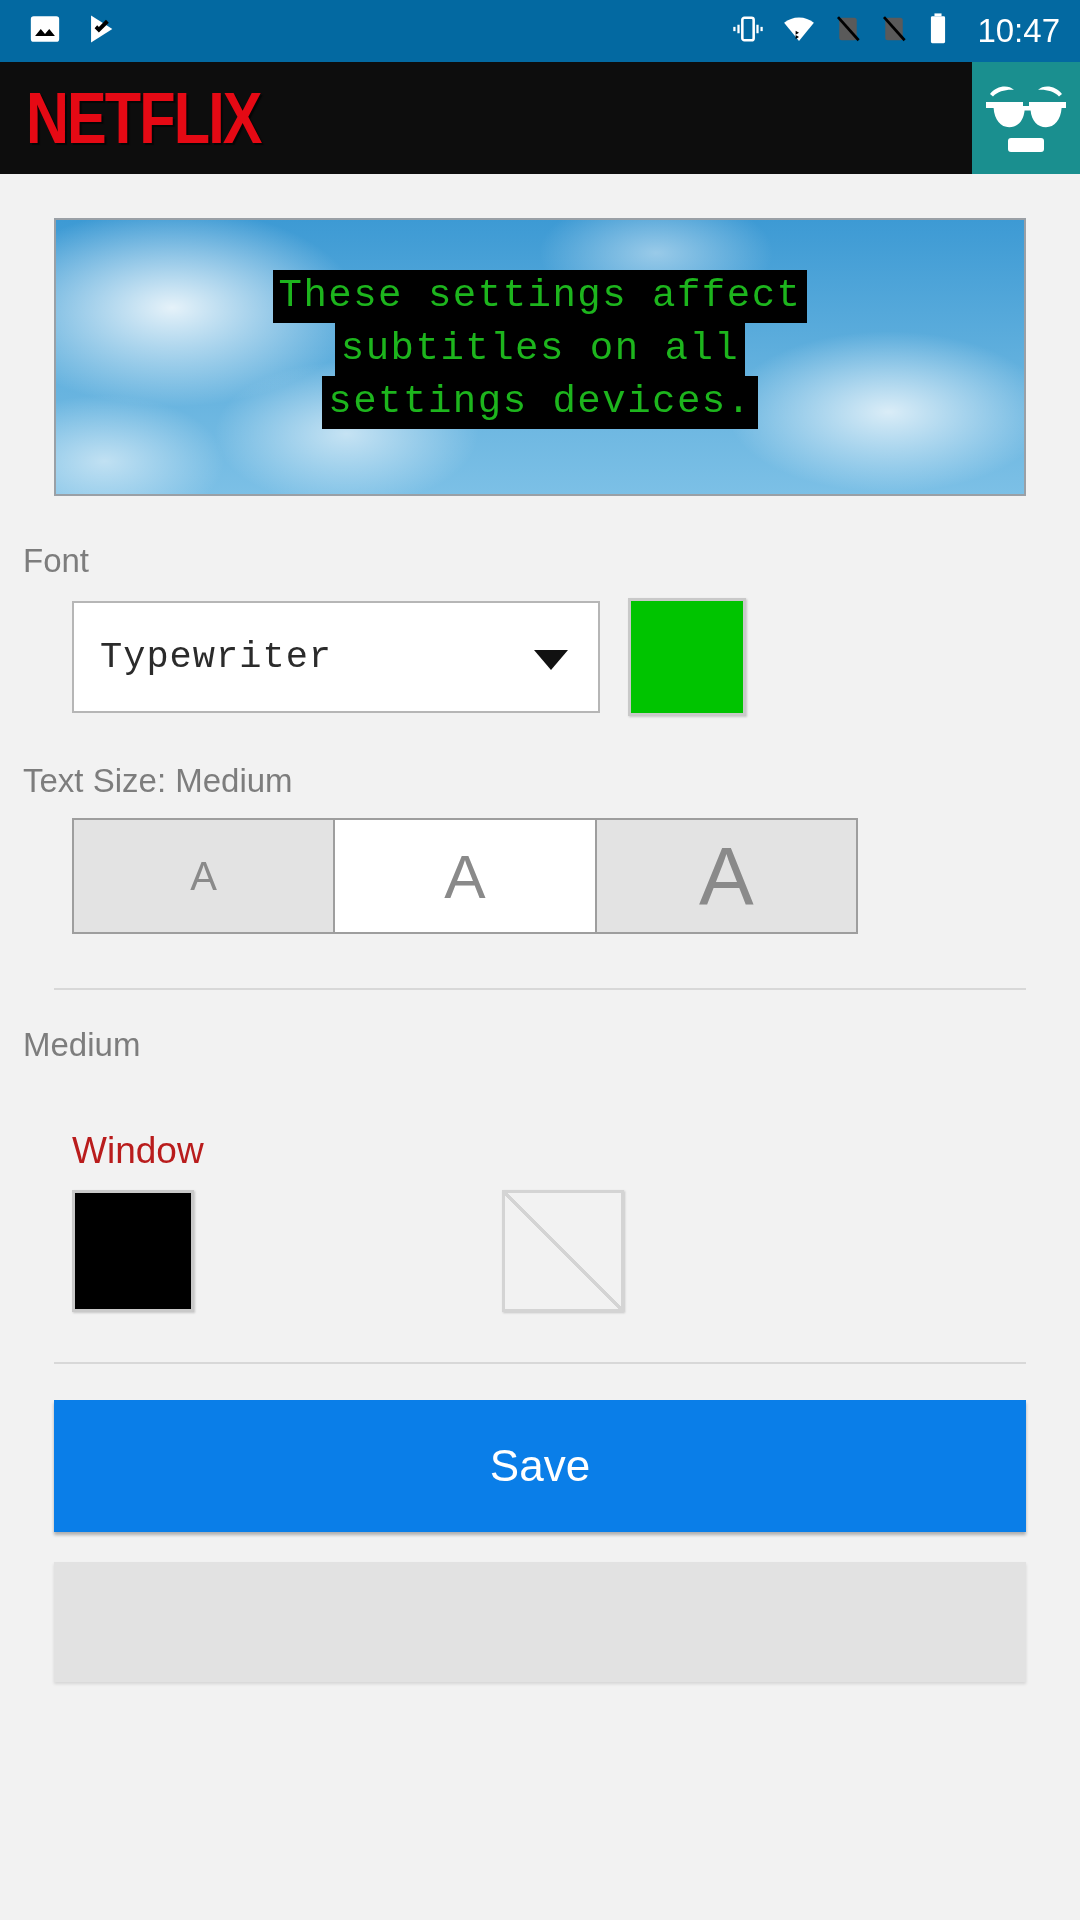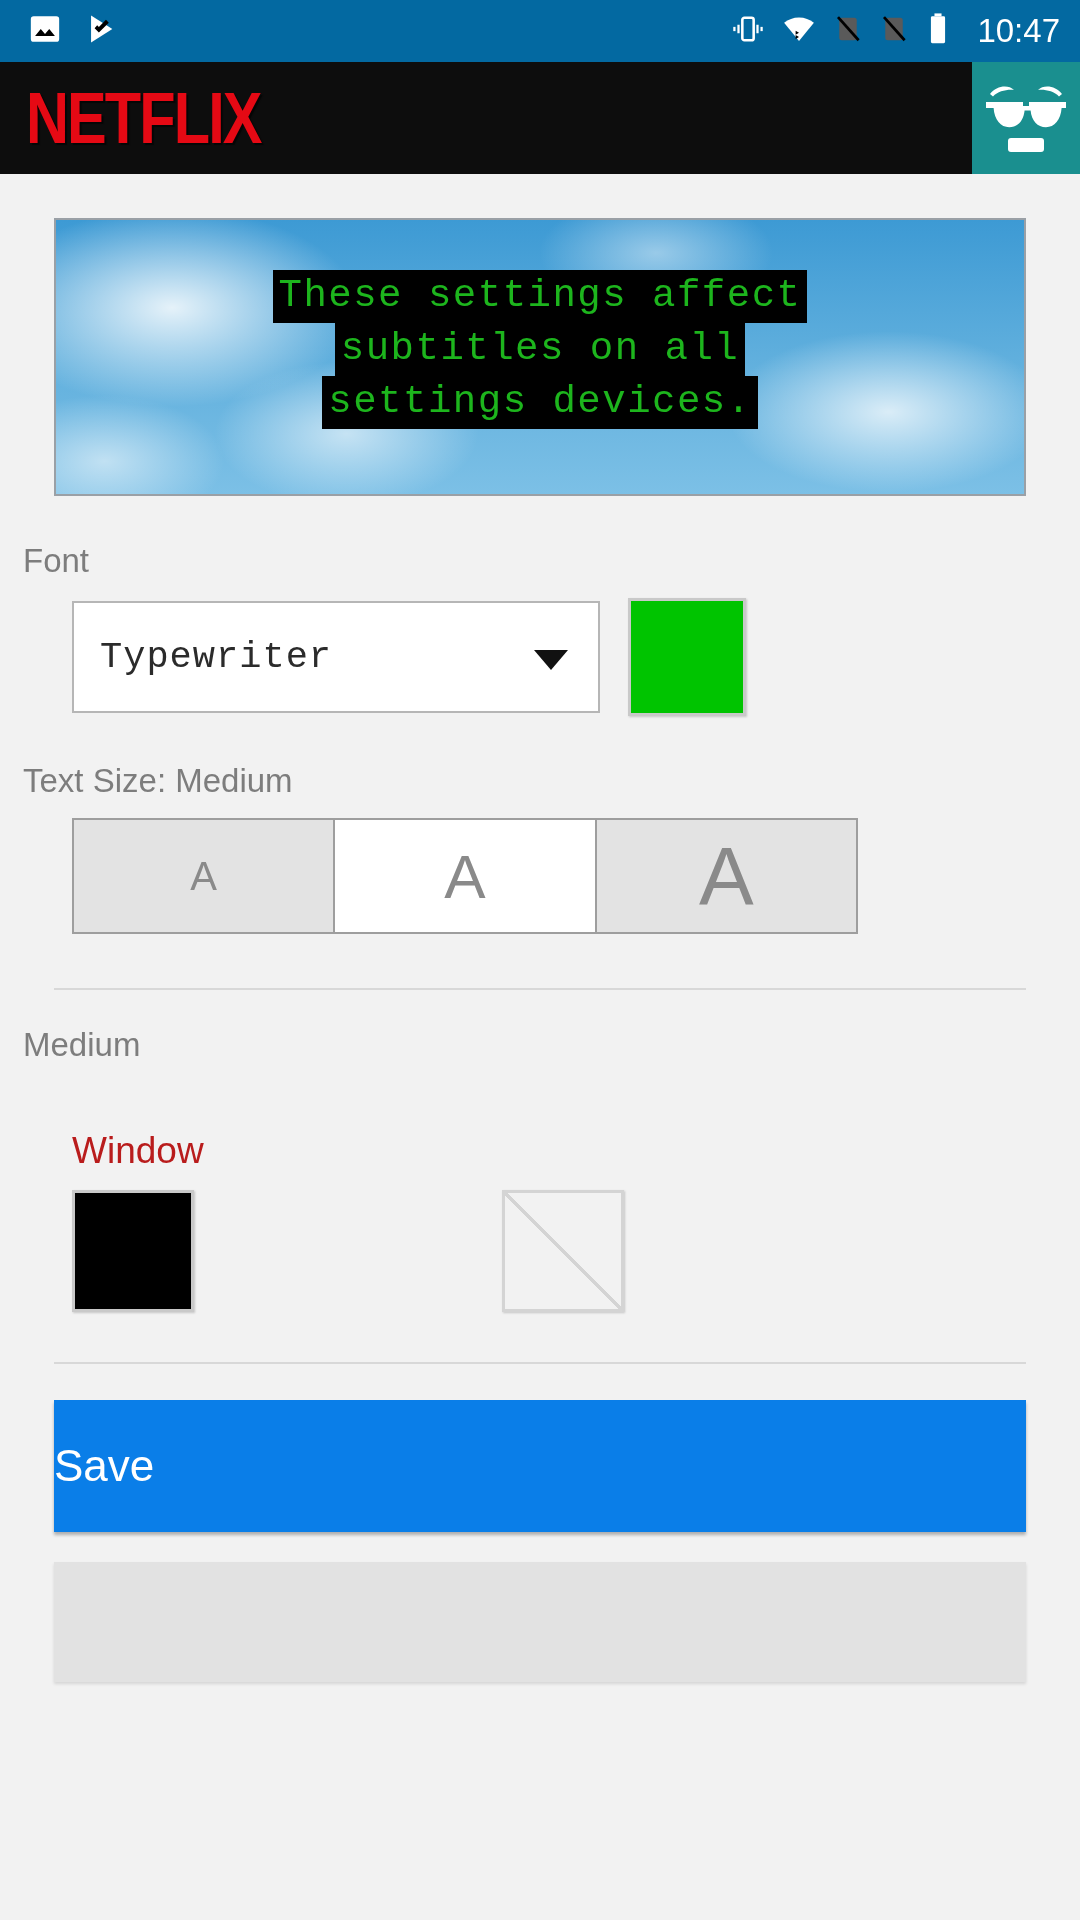--- a/index.html
+++ b/index.html
@@ -142,21 +142,21 @@
     color: #8a8a8a; border-right: 2px solid #9e9e9e;
   }
   .sizebtn:last-child { border-right: none; }
   .sizebtn.sel { background: #fff; }
 
   .divider { height: 2px; background: #d8d8d8; margin: 0 54px; }
 
   .save-btn {
     margin: 36px 54px 0 54px;
     height: 132px; background: #0a7ee8;
-    display: flex; align-items: center; justify-content: flex-start;
+    display: flex; align-items: center; justify-content: center;
     color: #fff; font-size: 44px;
     box-shadow: 0 3px 3px rgba(0,0,0,.28);
   }
   .ghost-btn {
     margin: 30px 54px 0 54px;
     height: 120px; background: #e2e2e2;
     box-shadow: 0 2px 3px rgba(0,0,0,.12);
   }
 </style>
 </head>

